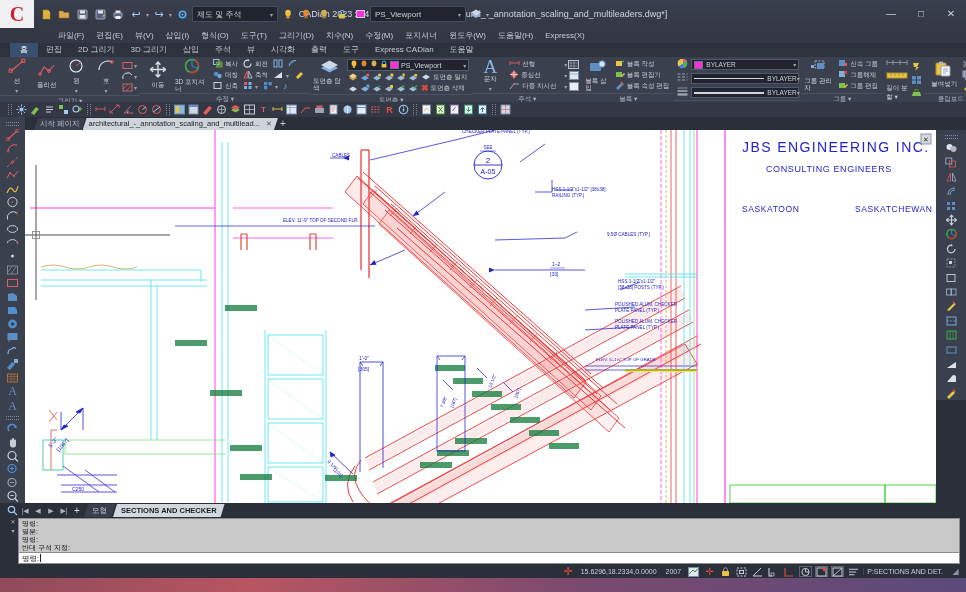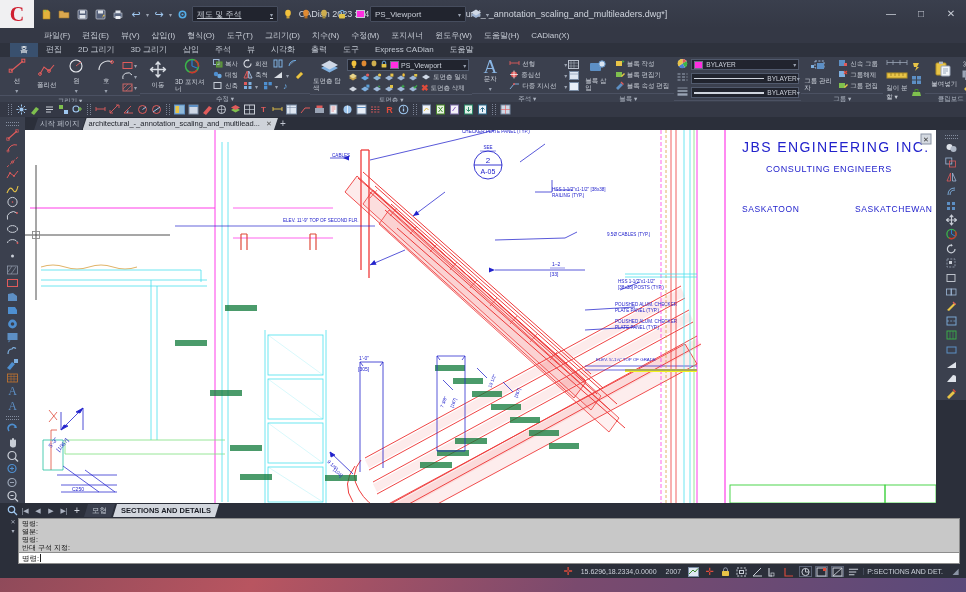--- a/index.html
+++ b/index.html
@@ -51,21 +51,21 @@
   .caret { font-size:6px; color:#9aa2b0; }
   .winbtns { position:absolute; right:0; top:0; display:flex; z-index:4; }
   .winbtn {
     width:30px; height:26px; display:flex; align-items:center;
     justify-content:center; font-size:10px; color:#c9ced7;
   }
 
   
   .menubar {
     position:absolute; left:0; top:28px; width:966px; height:15px;
-    background:#343845; display:flex; align-items:center; padding-left:38px;
+    background:#343845; display:flex; align-items:center; padding-left:52px;
   }
   .menuitem { font-size:8px; color:#c6cbd4; padding:0 6px; line-height:15px; white-space:nowrap; }
 
   
   .ribbontabs {
     position:absolute; left:0; top:43px; width:966px; height:14px;
     background:#2e323d; display:flex; align-items:center; padding-left:10px;
   }
   .rtab {
     font-size:8px; color:#c2c8d2; padding:0 8px; line-height:14px; white-space:nowrap;
@@ -254,21 +254,21 @@
       <div class="qbtn" style="color:#9fc7ef;font-size:11px;">↩</div>
       <div class="caret">▾</div>
       <div class="qbtn" style="color:#9fc7ef;font-size:11px;">↪</div>
       <div class="caret">▾</div>
       <div class="qbtn">
         <svg width="11" height="11" viewBox="0 0 11 11">
               <circle cx="5.5" cy="5.5" r="3.2" fill="none" stroke="#54aee8" stroke-width="1.6"></circle>
               <circle cx="5.5" cy="5.5" r="1.1" fill="#54aee8"></circle>
             </svg>
       </div>
-      <div class="qdrop" style="min-width:86px;text-decoration:underline;">
+      <div class="qdrop" style="min-width:86px;">
         <span>제도 및 주석</span>
         <span class="caret" style="margin-left:auto">▾</span>
       </div>
       <div class="qbtn">
         <svg width="10" height="11" viewBox="0 0 10 11">
               <ellipse cx="5" cy="4" rx="2.8" ry="3.2" fill="#f2c13c"></ellipse>
               <rect x="3.5" y="7" width="3" height="2.4" fill="#c9a23a"></rect>
             </svg>
       </div>
       <div class="qbtn">
@@ -318,21 +318,21 @@
     <span class="menuitem">뷰(V)</span>
     <span class="menuitem">삽입(I)</span>
     <span class="menuitem">형식(O)</span>
     <span class="menuitem">도구(T)</span>
     <span class="menuitem">그리기(D)</span>
     <span class="menuitem">치수(N)</span>
     <span class="menuitem">수정(M)</span>
     <span class="menuitem">포지셔너</span>
     <span class="menuitem">윈도우(W)</span>
     <span class="menuitem">도움말(H)</span>
-    <span class="menuitem">CADian(X)</span>
+    <span class="menuitem">Express(X)</span>
   </div>
 
   <div class="ribbontabs">
     <span class="rtab home">홈</span>
     <span class="rtab">편집</span>
     <span class="rtab">2D 그리기</span>
     <span class="rtab">3D 그리기</span>
     <span class="rtab">삽입</span>
     <span class="rtab">주석</span>
     <span class="rtab">뷰</span>
@@ -1687,21 +1687,21 @@
             <circle cx="4.5" cy="4.5" r="3.2" fill="none" stroke="#9fc7ef" stroke-width="1.2"></circle>
             <path d="M7 7l3 3" stroke="#9fc7ef" stroke-width="1.3"></path>
           </svg>
     </span>
     <span class="navbtn">|◀</span>
     <span class="navbtn">◀</span>
     <span class="navbtn">▶</span>
     <span class="navbtn">▶|</span>
     <span class="navbtn" style="color:#d5dae3;font-size:10px;">+</span>
     <span class="ltab">모형</span>
-    <span class="ltab active">SECTIONS AND DETAILS</span>
+    <span class="ltab active">SECTIONS AND CHECKER</span>
   </div>
 
   <div class="cmdarea">
     <div class="cmdside">
       <span class="cmdsidebtn">✕</span>
       <span class="cmdsidebtn">▾</span>
     </div>
     <div class="cmdbody">
       <div class="cmdhist">
         <div>명령:</div>

